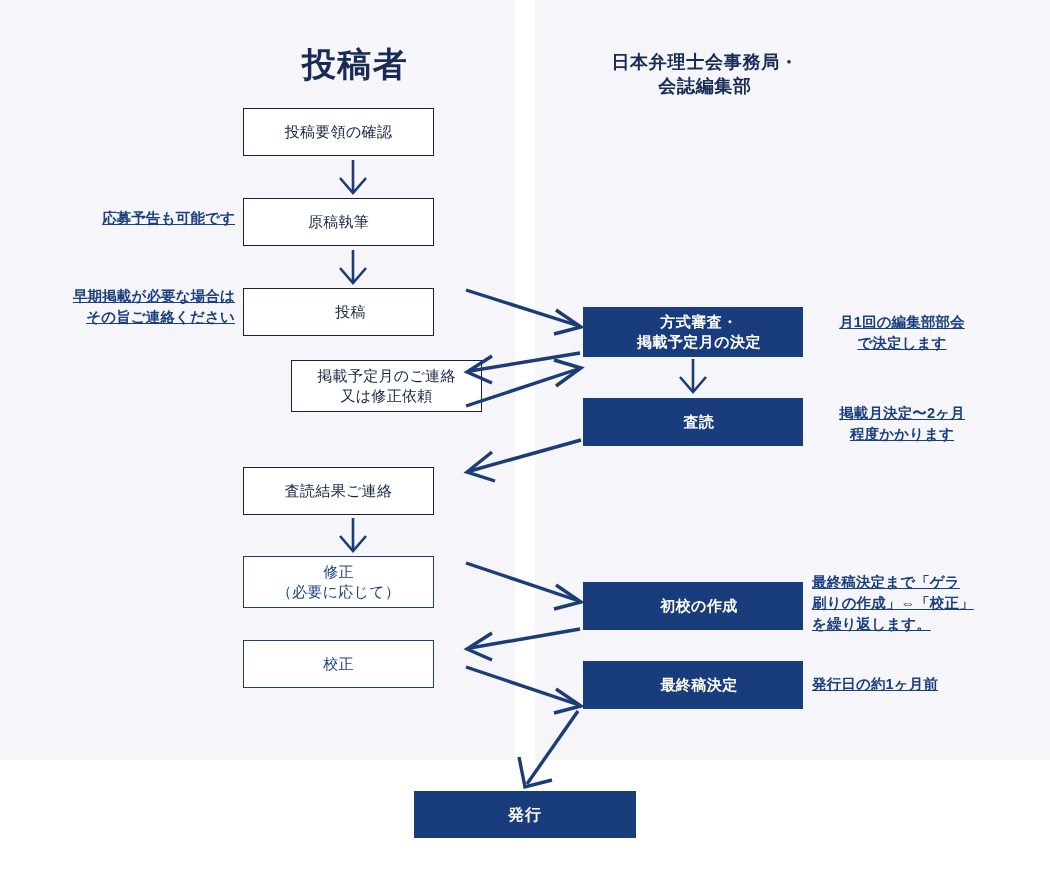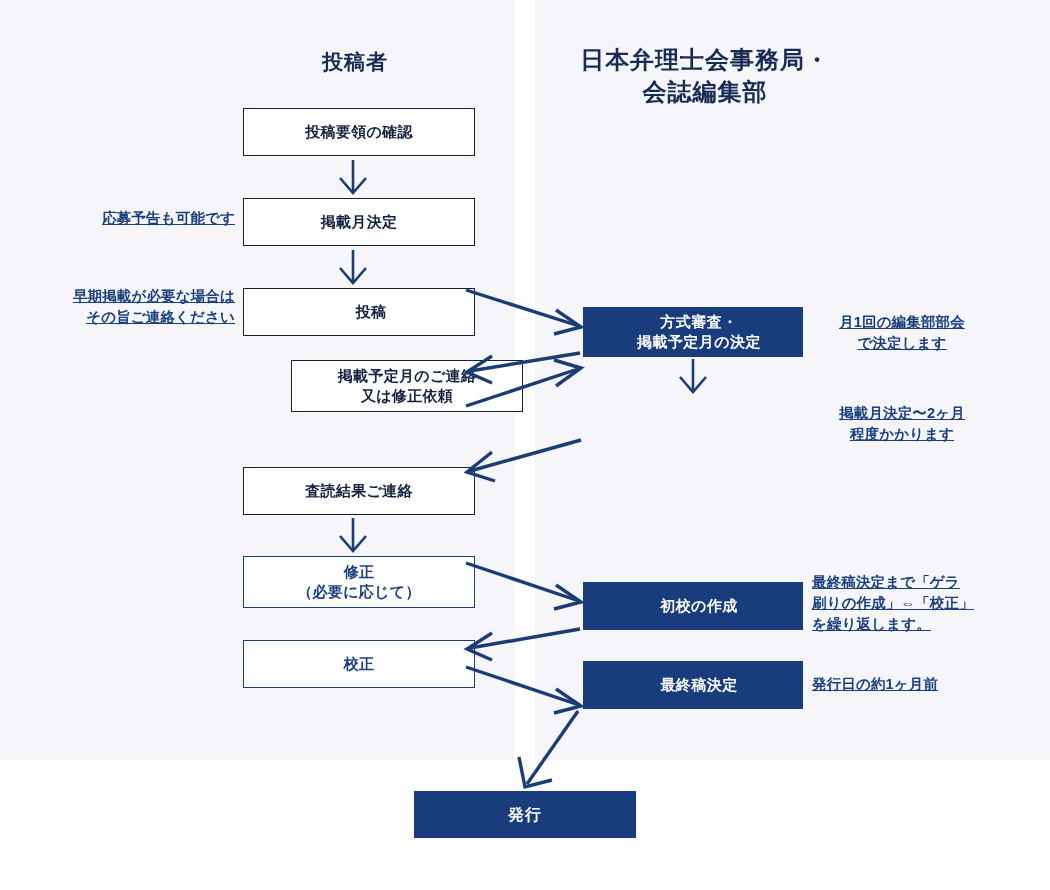--- a/index.html
+++ b/index.html
@@ -22,41 +22,40 @@
   
   .col-title{
     position:absolute;
     text-align:center;
     color:#172b54;
     font-weight:bold;
     line-height:1.32;
     letter-spacing:.04em;
     white-space:pre-line;
   }
-  #title-left{left:240px;width:230px;top:48px;font-size:21px;}
-  #title-right{left:575px;width:260px;top:44px;font-size:24px;}
+  #title-left{left:240px;width:230px;top:42px;font-size:34px;}
+  #title-right{left:575px;width:260px;top:51px;font-size:18px;}
 
   
   .box{
     position:absolute;
     display:flex;
     align-items:center;
     justify-content:center;
     text-align:center;
     line-height:1.35;
     white-space:pre-line;
     box-sizing:border-box;
   }
   .box.left{
-    width:232px;height:48px;
+    width:191px;height:48px;
     left:243px;
     background:#ffffff;
     font-size:15px;
     letter-spacing:.02em;
-    font-weight:bold;
   }
   .box.left.two-line{height:52px;}
   .box.outline-dark{border:1.5px solid #14223f;color:#14223f;}
   .box.outline-blue{border:1.5px solid #1b3f7e;color:#1b3f7e;}
 
   .box.right{
     width:220px;height:48px;
     left:583px;
     background:#193d7c;
     color:#ffffff;
@@ -102,37 +101,38 @@
 
   <div class="panel" id="panel-left"></div>
   <div class="panel" id="panel-right"></div>
 
   <div class="col-title" id="title-left">投稿者</div>
   <div class="col-title" id="title-right">日本弁理士会事務局・
 会誌編集部</div>
 
   <div class="box left outline-dark" style="top:108px;">投稿要領の確認</div>
 
-  <div class="box left outline-dark" style="top:198px;">掲載月決定</div>
+  <div class="box left outline-dark" style="top:198px;">原稿執筆</div>
 
   <div class="box left outline-dark" style="top:288px;padding-left:24px;">投稿</div>
 
   <div class="box left outline-dark two-line" style="top:360px;margin-left:48px;">掲載予定月のご連絡
 又は修正依頼</div>
 
   <div class="box left outline-dark" style="top:467px;">査読結果ご連絡</div>
 
   <div class="box left outline-blue two-line" style="top:556px;">修正
 （必要に応じて）</div>
 
   <div class="box left outline-blue" style="top:640px;">校正</div>
 
   <div class="box right two-line" style="top:307px;">方式審査・
 掲載予定月の決定</div>
 
+  <div class="box right" style="top:398px;">査読</div>
 
   <div class="box right" style="top:582px;">初校の作成</div>
 
   <div class="box right" style="top:661px;">最終稿決定</div>
 
   <div class="box publish" style="top:791px;">発行</div>
 
   <div class="note left-note" style="top:208px;">応募予告も可能です</div>
 
   <div class="note left-note" style="top:286px;">早期掲載が必要な場合は

